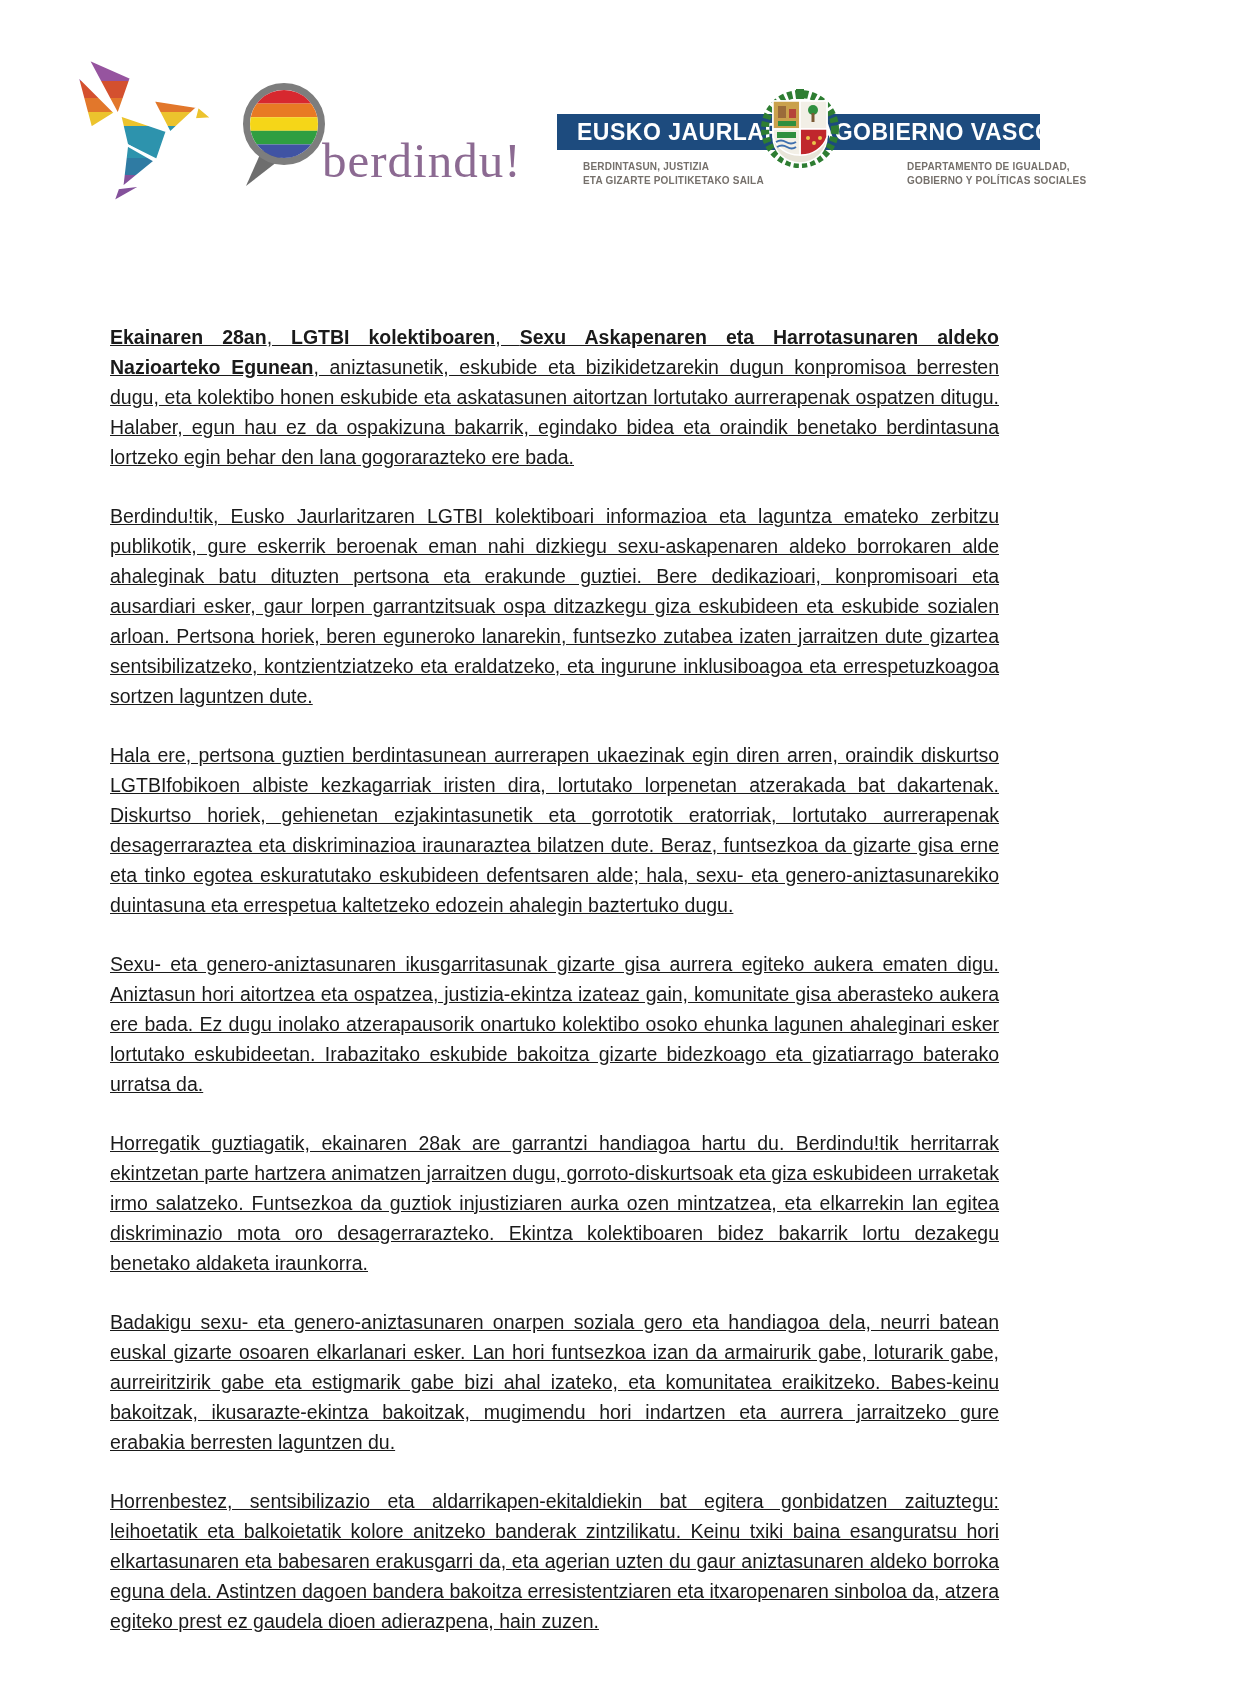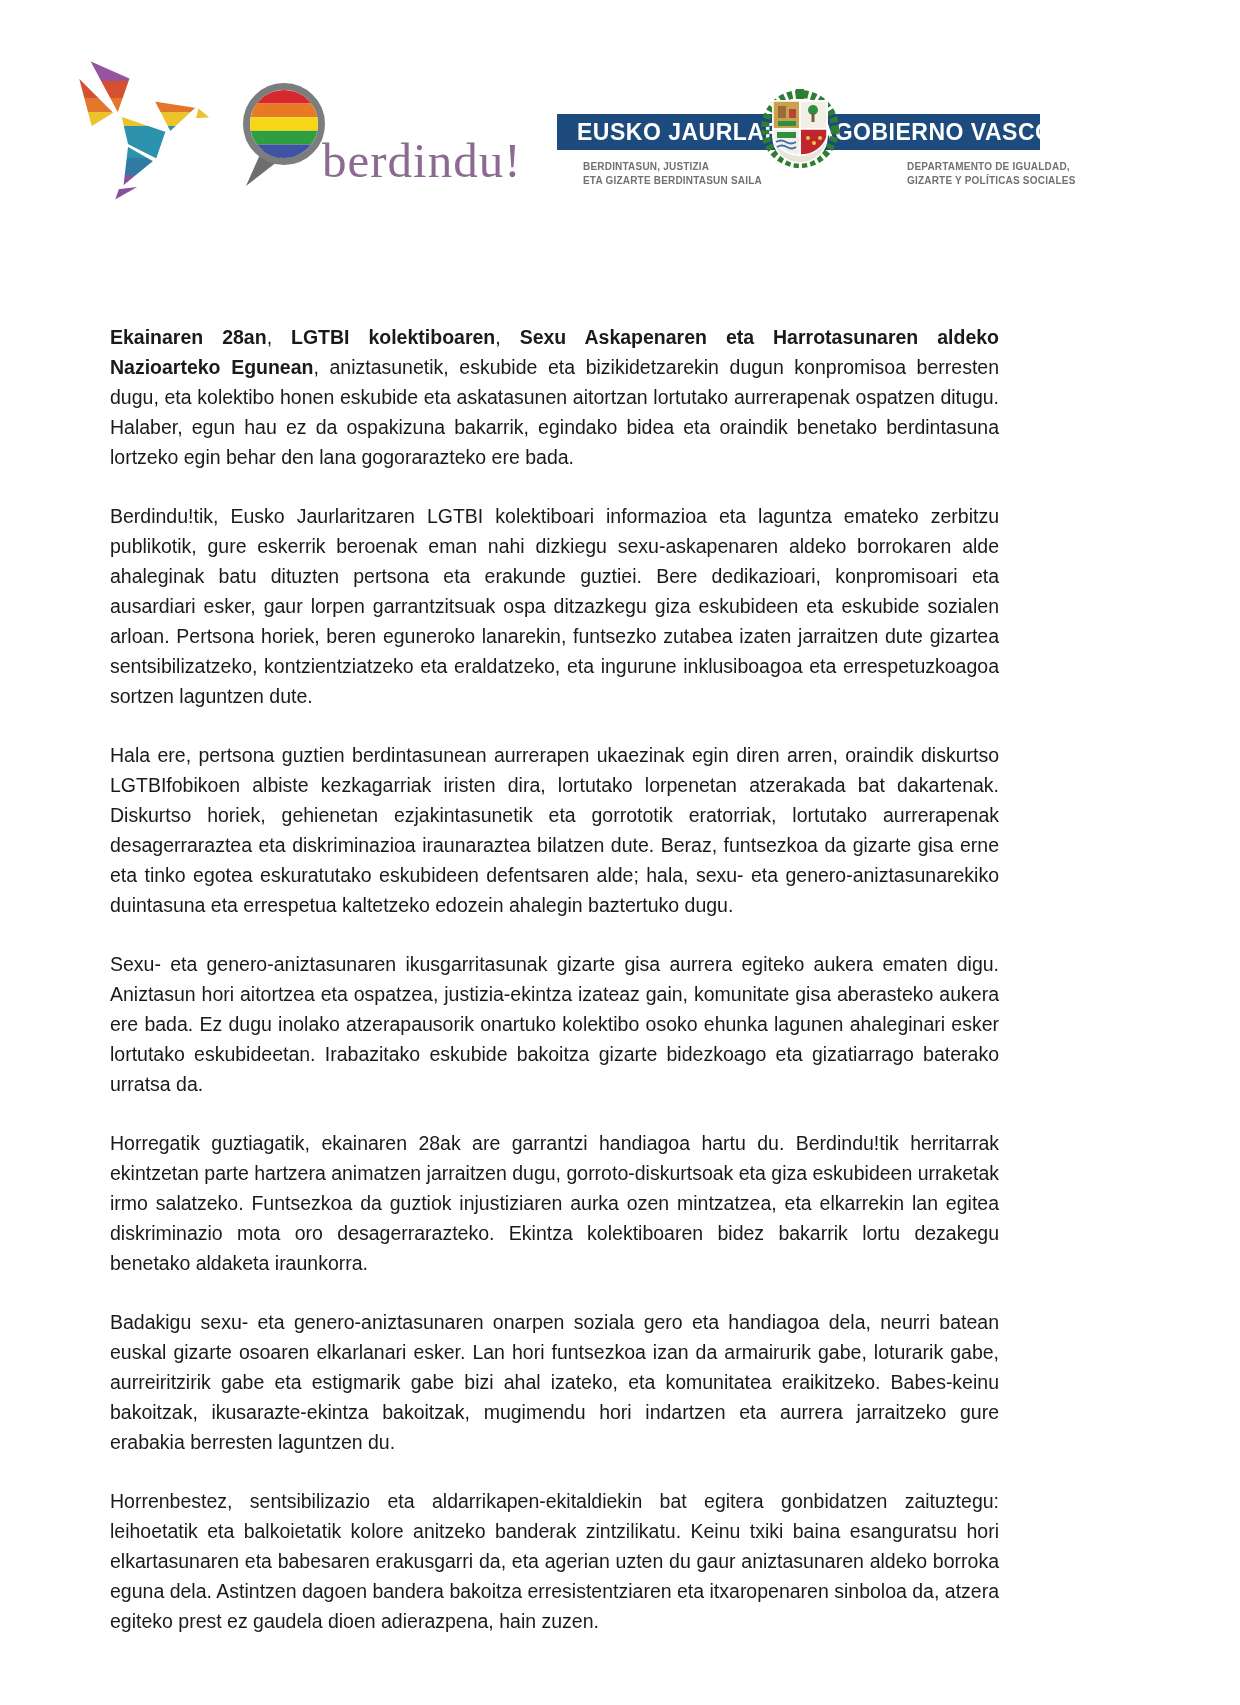--- a/index.html
+++ b/index.html
@@ -42,20 +42,21 @@
   .dept.spanish{left:350px;}
 
   
   .letter-body{
     position:absolute;left:110px;top:322px;width:905px;
   }
   .para{
     margin:0 16px 29px 0;
     font-size:19.5px;line-height:30px;color:#1a1a1a;
     text-align:justify;
+    text-decoration:underline;
   }
   .para .bold{font-weight:bold;}
 </style>
 </head>
 <body>
 
 <div class="page">
 
   <svg class="bird-logo" viewBox="0 0 170 165" aria-hidden="true">
     <defs>
@@ -132,25 +133,25 @@
         <path d="M16,54 q5,-3 10,0 q5,3 10,0" stroke="#3d6fae" stroke-width="2" fill="none"></path>
         <path d="M17,59 q5,-3 10,0 q5,3 9,0" stroke="#3d6fae" stroke-width="2" fill="none"></path>
         <circle cx="48" cy="50" r="2" fill="#e9c54a"></circle>
         <circle cx="54" cy="55" r="2" fill="#e9c54a"></circle>
         <circle cx="60" cy="50" r="2" fill="#e9c54a"></circle>
       </g>
     </svg>
 
     <div class="dept basque" style="color:#75706b;">
       <div>BERDINTASUN, JUSTIZIA</div>
-      <div>ETA GIZARTE BERDINTASUN SAILA</div>
+      <div>ETA GIZARTE POLITIKETAKO SAILA</div>
     </div>
     <div class="dept spanish" style="color:#75706b;">
       <div>DEPARTAMENTO DE IGUALDAD,</div>
-      <div>GIZARTE Y POLÍTICAS SOCIALES</div>
+      <div>GOBIERNO Y POLÍTICAS SOCIALES</div>
     </div>
   </div>
 
   <main class="letter-body">
       <p class="para"><span class="bold">Ekainaren 28an</span><span>, </span><span class="bold">LGTBI kolektiboaren</span><span>, </span><span class="bold">Sexu Askapenaren eta Harrotasunaren aldeko Nazioarteko Egunean</span><span>, aniztasunetik, eskubide eta bizikidetzarekin dugun konpromisoa berresten dugu, eta kolektibo honen eskubide eta askatasunen aitortzan lortutako aurrerapenak ospatzen ditugu. Halaber, egun hau ez da ospakizuna bakarrik, egindako bidea eta oraindik benetako berdintasuna lortzeko egin behar den lana gogorarazteko ere bada.</span></p>
       <p class="para"><span>Berdindu!tik, Eusko Jaurlaritzaren LGTBI kolektiboari informazioa eta laguntza emateko zerbitzu publikotik, gure eskerrik beroenak eman nahi dizkiegu sexu-askapenaren aldeko borrokaren alde ahaleginak batu dituzten pertsona eta erakunde guztiei. Bere dedikazioari, konpromisoari eta ausardiari esker, gaur lorpen garrantzitsuak ospa ditzazkegu giza eskubideen eta eskubide sozialen arloan. Pertsona horiek, beren eguneroko lanarekin, funtsezko zutabea izaten jarraitzen dute gizartea sentsibilizatzeko, kontzientziatzeko eta eraldatzeko, eta ingurune inklusiboagoa eta errespetuzkoagoa sortzen laguntzen dute.</span></p>
       <p class="para"><span>Hala ere, pertsona guztien berdintasunean aurrerapen ukaezinak egin diren arren, oraindik diskurtso LGTBIfobikoen albiste kezkagarriak iristen dira, lortutako lorpenetan atzerakada bat dakartenak. Diskurtso horiek, gehienetan ezjakintasunetik eta gorrototik eratorriak, lortutako aurrerapenak desagerraraztea eta diskriminazioa iraunaraztea bilatzen dute. Beraz, funtsezkoa da gizarte gisa erne eta tinko egotea eskuratutako eskubideen defentsaren alde; hala, sexu- eta genero-aniztasunarekiko duintasuna eta errespetua kaltetzeko edozein ahalegin baztertuko dugu.</span></p>
       <p class="para"><span>Sexu- eta genero-aniztasunaren ikusgarritasunak gizarte gisa aurrera egiteko aukera ematen digu. Aniztasun hori aitortzea eta ospatzea, justizia-ekintza izateaz gain, komunitate gisa aberasteko aukera ere bada. Ez dugu inolako atzerapausorik onartuko kolektibo osoko ehunka lagunen ahaleginari esker lortutako eskubideetan. Irabazitako eskubide bakoitza gizarte bidezkoago eta gizatiarrago baterako urratsa da.</span></p>
       <p class="para"><span>Horregatik guztiagatik, ekainaren 28ak are garrantzi handiagoa hartu du. Berdindu!tik herritarrak ekintzetan parte hartzera animatzen jarraitzen dugu, gorroto-diskurtsoak eta giza eskubideen urraketak irmo salatzeko. Funtsezkoa da guztiok injustiziaren aurka ozen mintzatzea, eta elkarrekin lan egitea diskriminazio mota oro desagerrarazteko. Ekintza kolektiboaren bidez bakarrik lortu dezakegu benetako aldaketa iraunkorra.</span></p>
       <p class="para"><span>Badakigu sexu- eta genero-aniztasunaren onarpen soziala gero eta handiagoa dela, neurri batean euskal gizarte osoaren elkarlanari esker. Lan hori funtsezkoa izan da armairurik gabe, loturarik gabe, aurreiritzirik gabe eta estigmarik gabe bizi ahal izateko, eta komunitatea eraikitzeko. Babes-keinu bakoitzak, ikusarazte-ekintza bakoitzak, mugimendu hori indartzen eta aurrera jarraitzeko gure erabakia berresten laguntzen du.</span></p>

